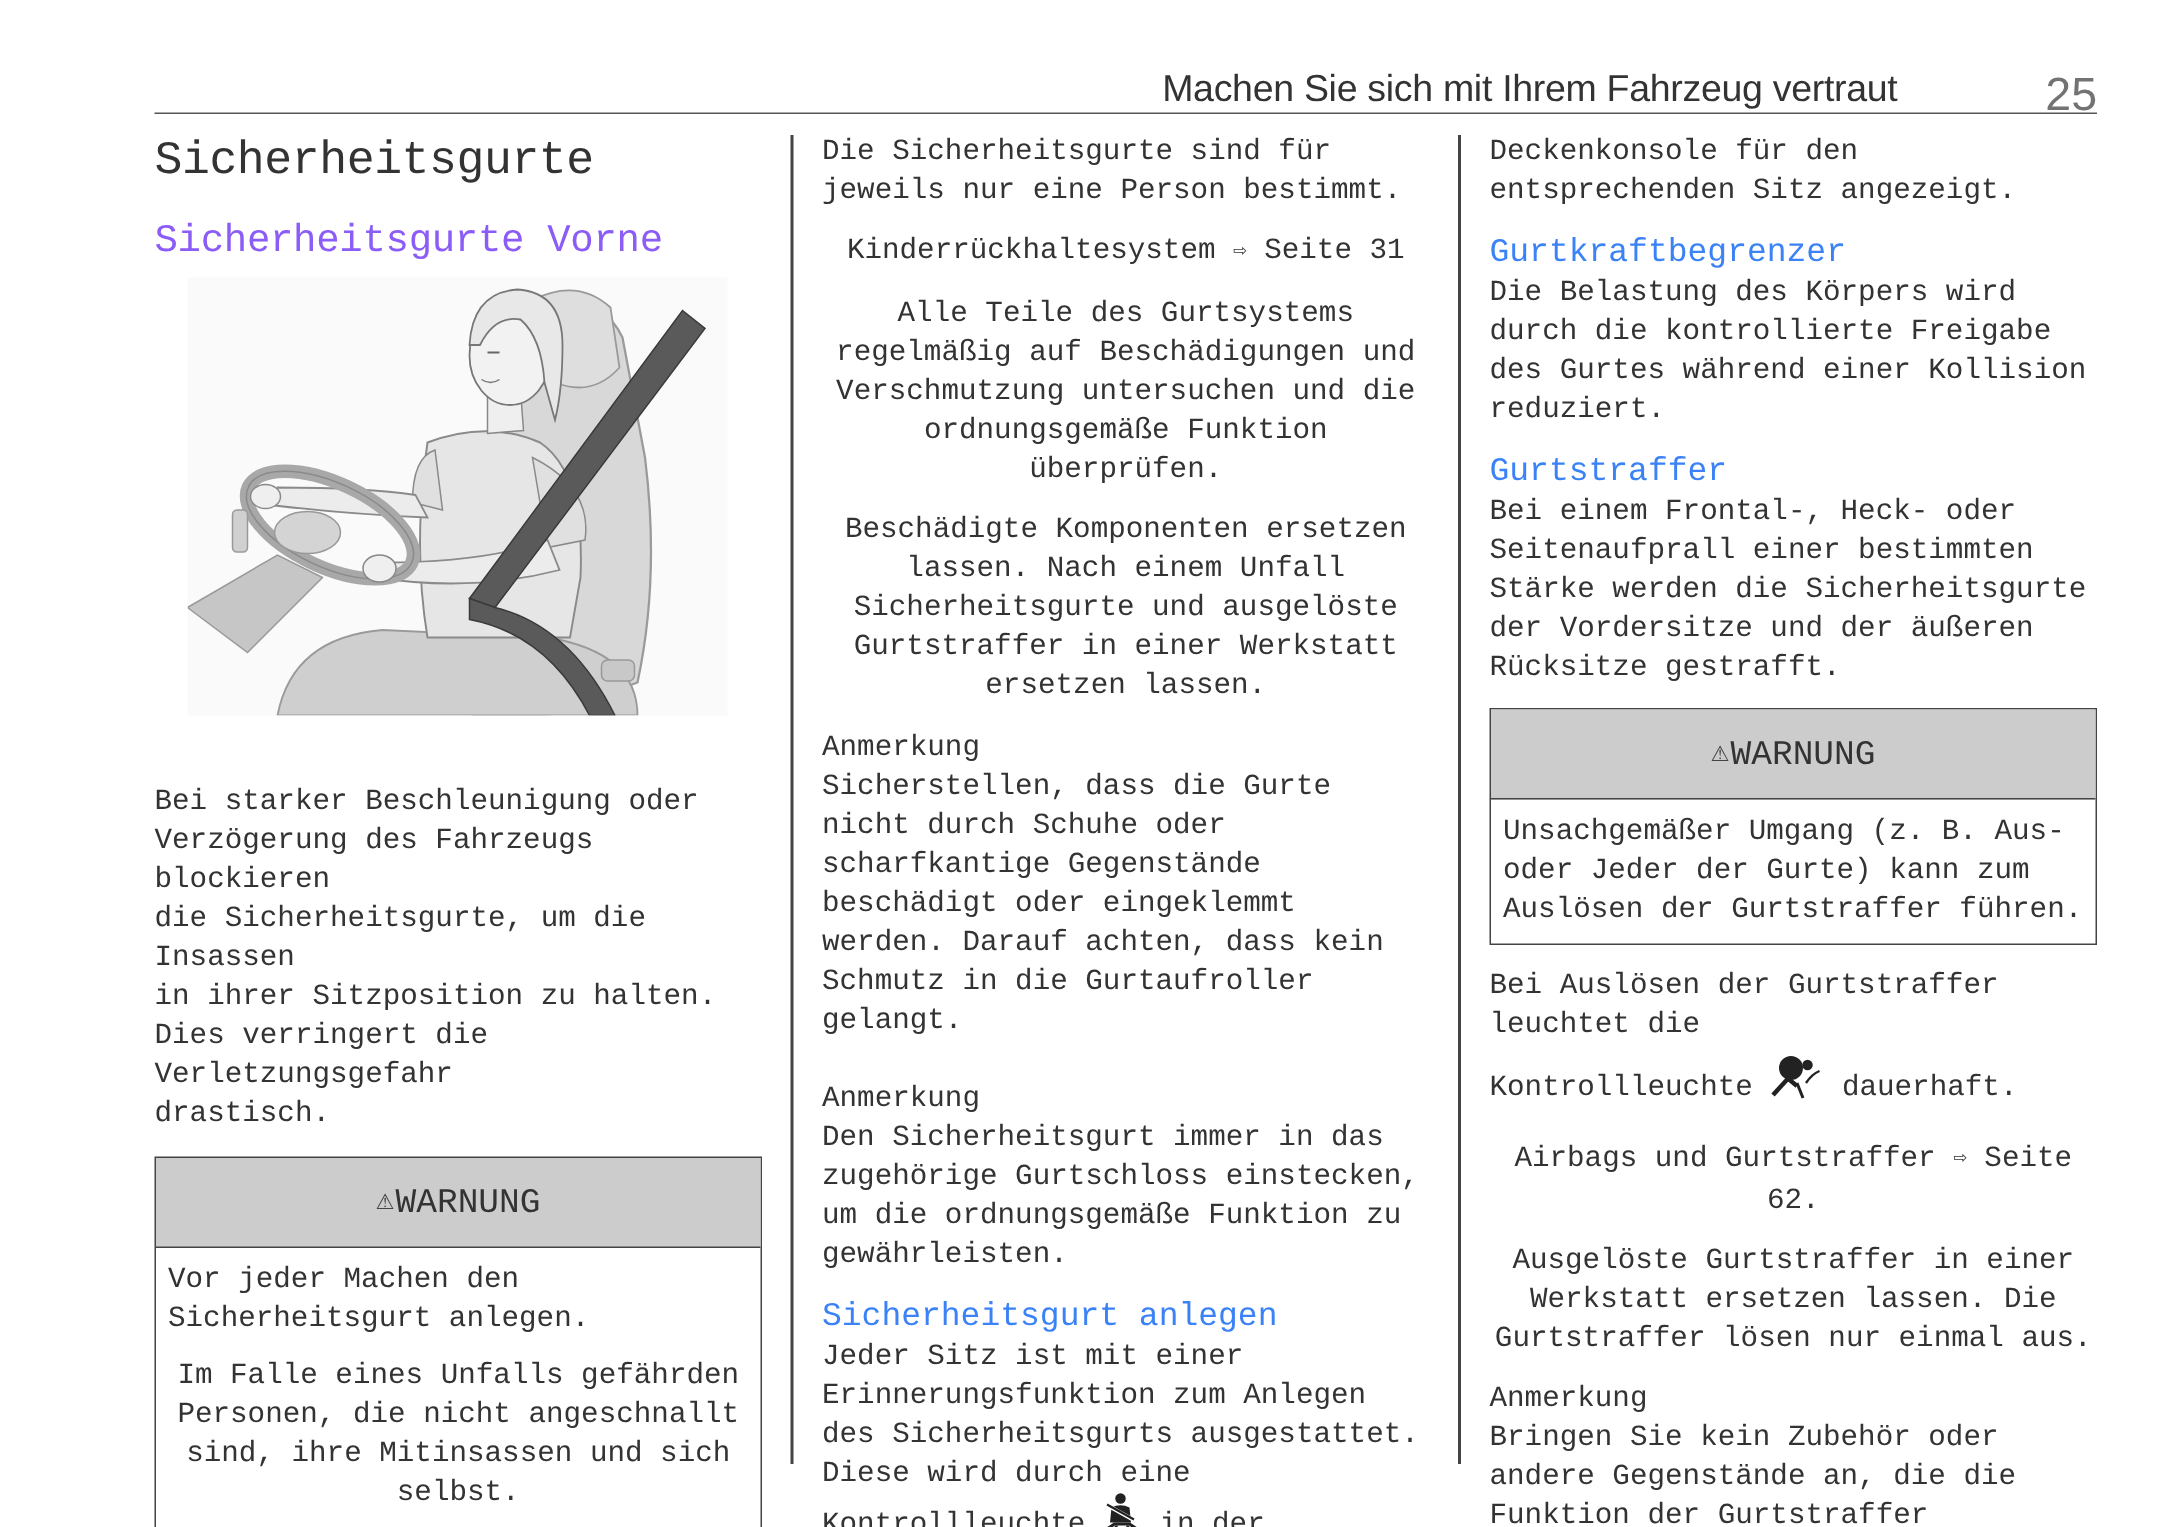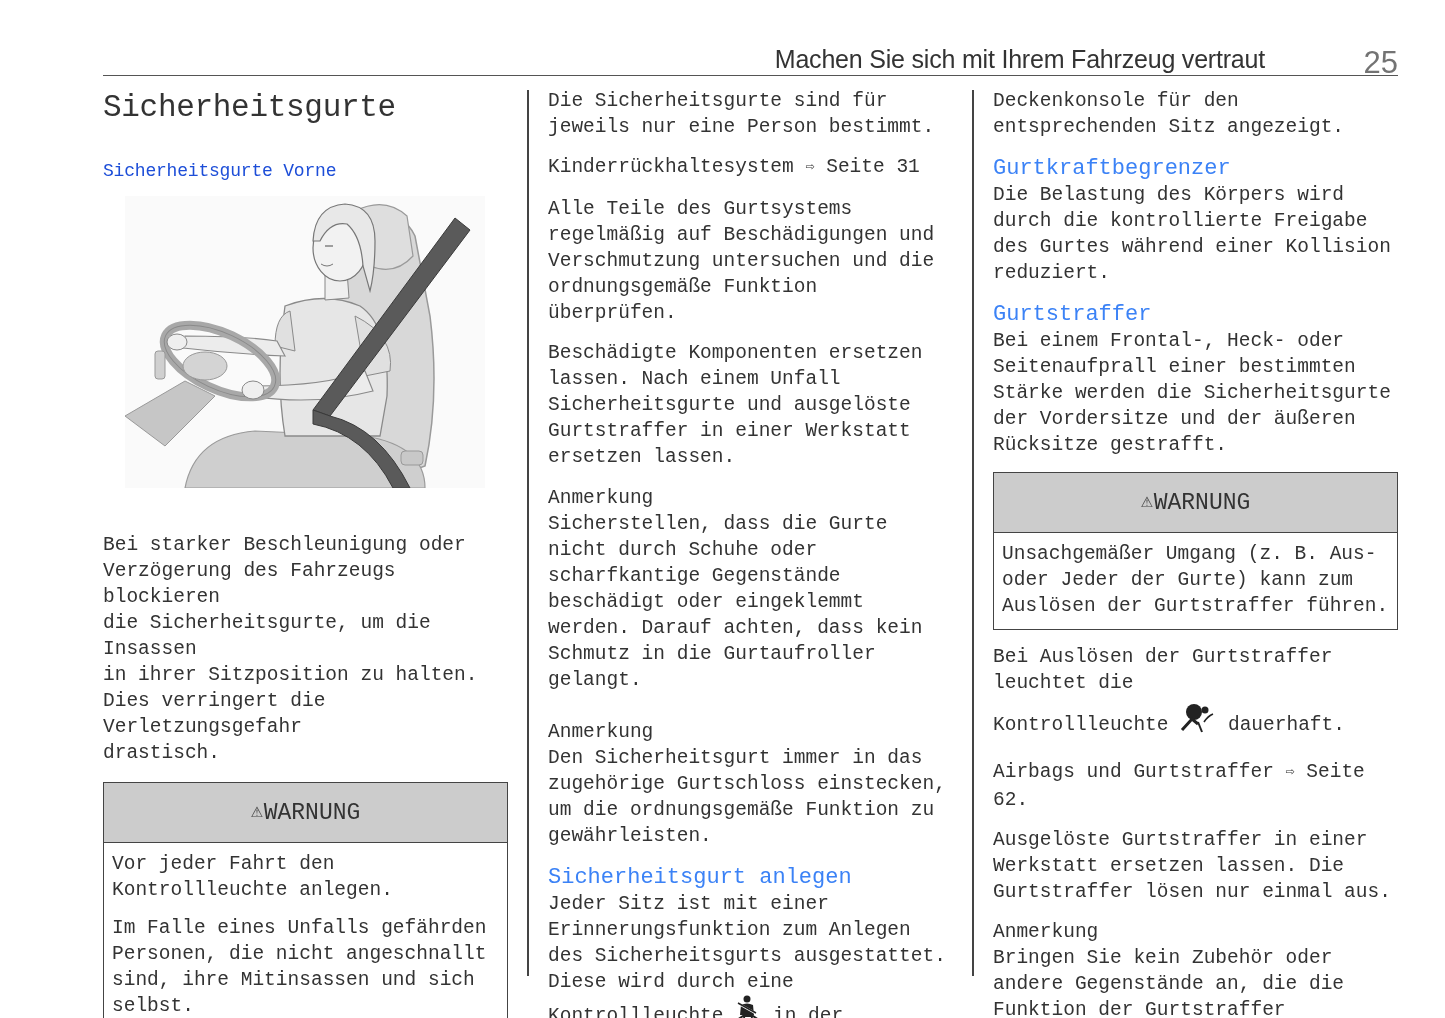--- a/index.html
+++ b/index.html
@@ -22,25 +22,25 @@
     }
     .col-rule {
       position: absolute; width: 1.5px; background: #444;
     }
     .col { position: absolute; font-family: Liberation Mono, monospace; }
     .col1 { left: 103px; top: 88px; width: 405px; }
     .col2 { left: 548px; top: 88px; width: 405px; }
     .col3 { left: 993px; top: 88px; width: 405px; }
 
     .h1 { font-size: 31px; line-height: 40px; color: #333; letter-spacing: -0.3px; }
-    .h2 { font-size: 18px; line-height: 34px; color: #1d4ed8; margin-top: 26px; letter-spacing: -0.2px; }
+    .h2 { font-size: 26px; line-height: 34px; color: #8b5cf6; margin-top: 15px; letter-spacing: -0.2px; }
     .h3 { font-size: 22px; line-height: 26px; color: #3b82f6; }
     .h4 { font-size: 19.5px; line-height: 26px; color: #333; }
     .p  { font-size: 19.5px; line-height: 26px; color: #333; }
-    .gap { margin-top: 14px; }
+    .gap { margin-top: 14px; text-align: center; }
 
     .figure {
       width: 360px; height: 292px; margin-left: 22px; margin-top: 8px;
       background: #fafafa; position: relative; overflow: hidden;
     }
     .figure svg { width: 100%; height: 100%; display: block; }
 
     .warn-box { border: 1.5px solid #444; }
     .warn-head {
       background: #cccccc; border-bottom: 1.5px solid #444;
@@ -118,21 +118,21 @@
     <div>Dies verringert die Verletzungsgefahr</div>
     <div>drastisch.</div>
   </div>
 
   <div class="warn-box" style="margin-top:16px;">
     <div class="warn-head">
       <span class="tri">⚠</span>
       <span>WARNUNG</span>
     </div>
     <div class="warn-body">
-      <div class="p">Vor jeder Fahrt den Kontrollleuchte anlegen.</div>
+      <div class="p">Vor jeder Machen den Sicherheitsgurt anlegen.</div>
       <div class="p gap" style="margin-top:12px;">Im Falle eines Unfalls gefährden Personen, die nicht angeschnallt sind, ihre Mitinsassen und sich selbst.</div>
     </div>
   </div>
 </div>
 
 <div class="col col2">
   <div class="p">Die Sicherheitsgurte sind für jeweils nur eine Person bestimmt.</div>
   <div class="p gap">
     <span>Kinderrückhaltesystem</span>
     <span style="font-size:15px; position:relative; top:-1px;">⇨</span>

